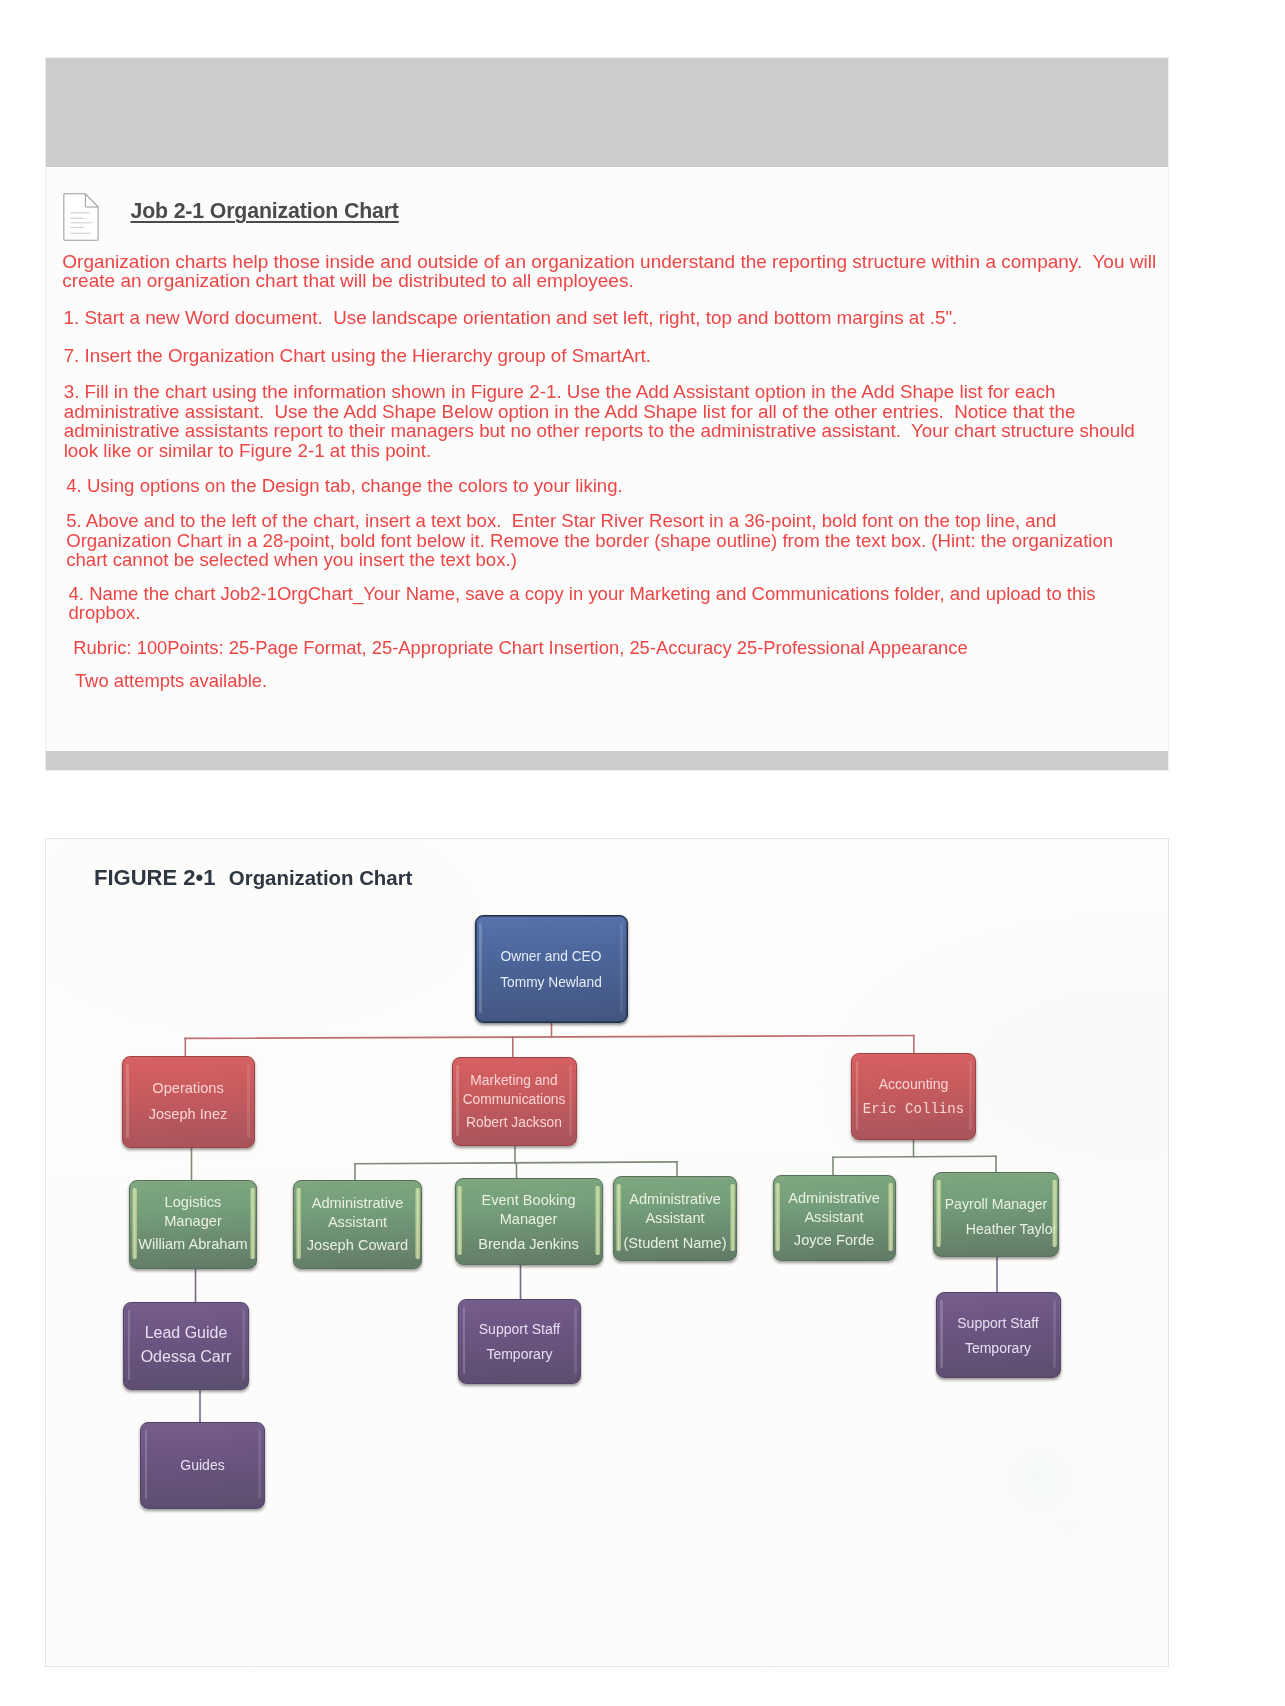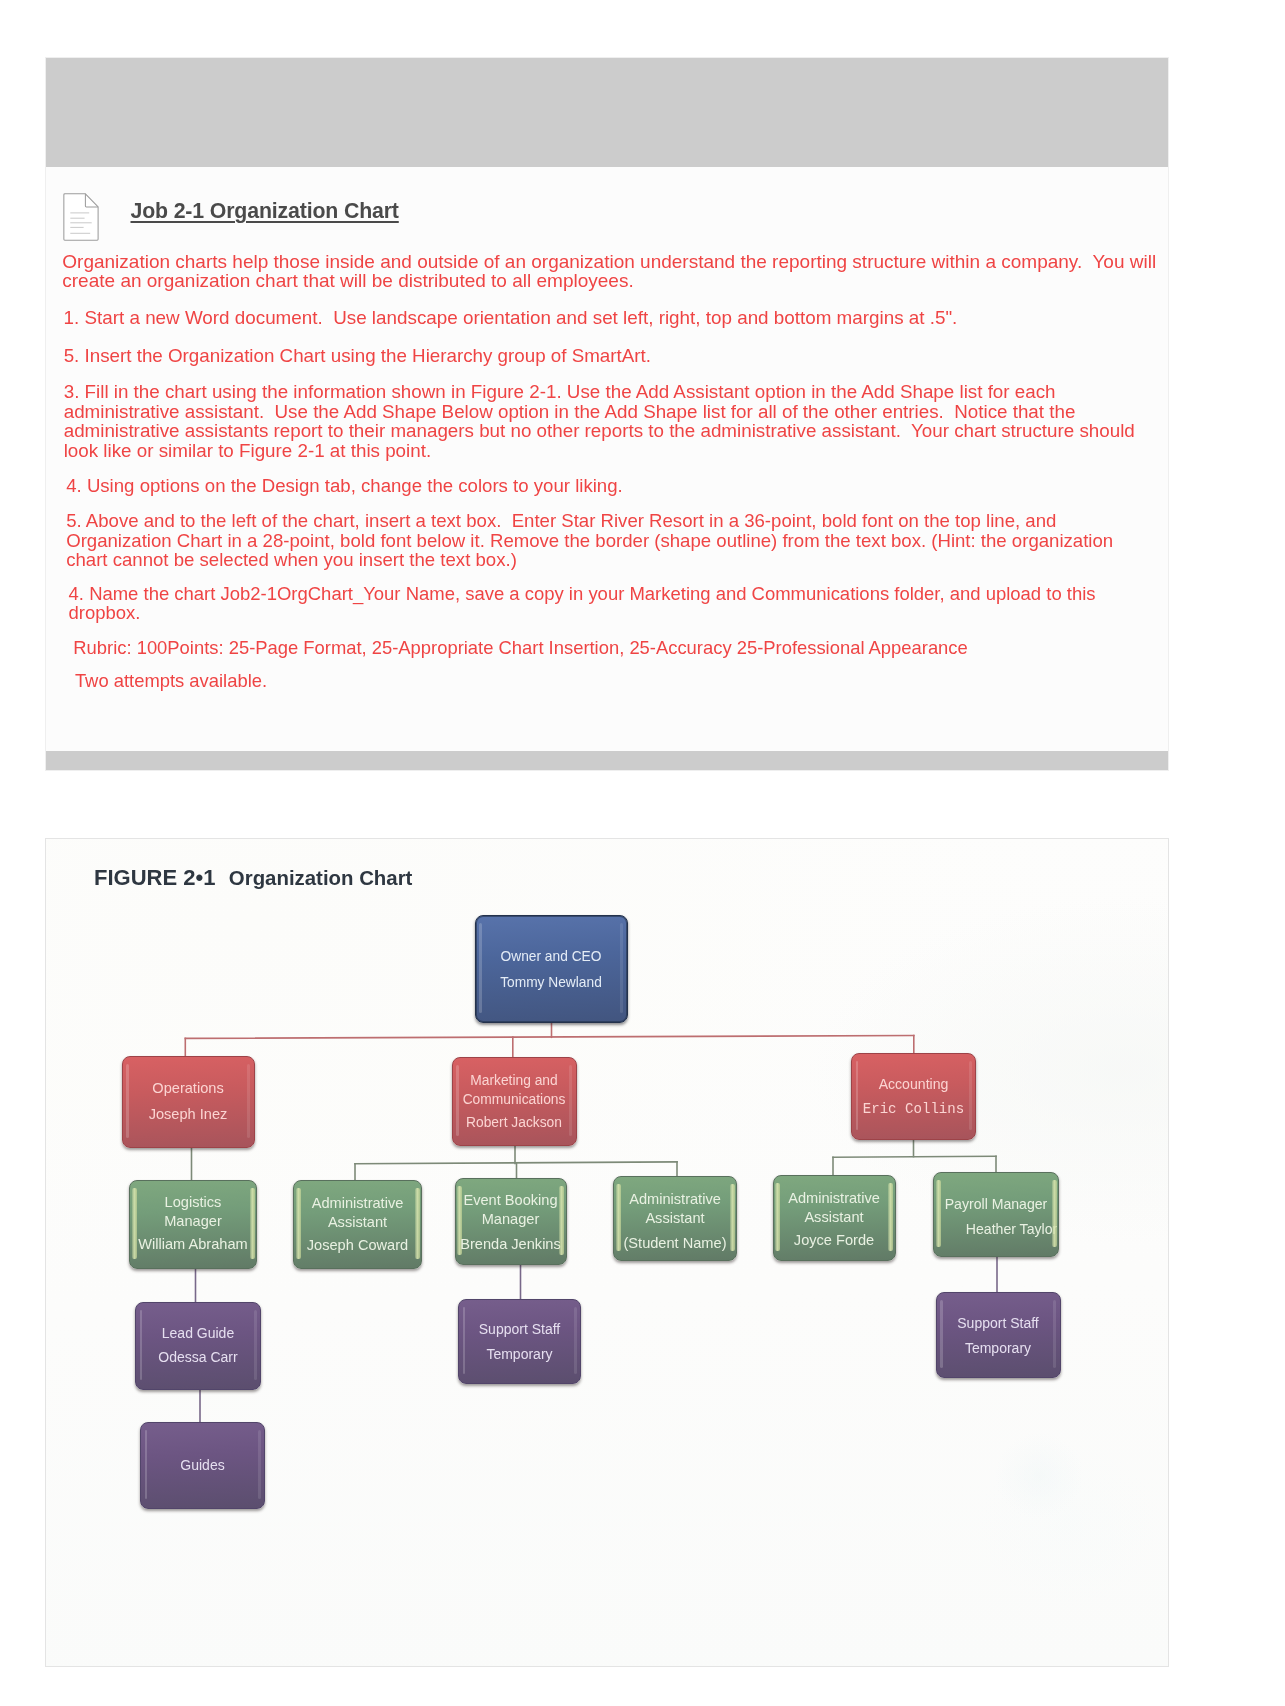--- a/index.html
+++ b/index.html
@@ -91,21 +91,21 @@
         <line x1="7.3" y1="29.8" x2="28.7" y2="29.8"></line>
         <line x1="7.3" y1="34.4" x2="20.6" y2="34.4"></line>
         <line x1="7.3" y1="40.3" x2="27.2" y2="40.3"></line>
       </g>
     </svg>
     <div id="assignment-title">Job 2-1 Organization Chart</div>
     <div id="assignment-body">
         <div class="para" style="left: 16.3px; font-size: 19px; line-height: 19px; top: 193.6px;">Organization charts help those inside and outside of an organization understand the reporting structure within a company.  You will</div>
         <div class="para" style="left: 16.3px; font-size: 19px; line-height: 19px; top: 213.1px;">create an organization chart that will be distributed to all employees.</div>
         <div class="para" style="left: 17.5px; font-size: 18.84px; line-height: 18.84px; top: 251.326px;">1. Start a new Word document.  Use landscape orientation and set left, right, top and bottom margins at .5".</div>
-        <div class="para" style="left: 17.7px; font-size: 18.78px; line-height: 18.78px; top: 289.136px;">5. Insert the Organization Chart using the Hierarchy group of SmartArt.</div>
+        <div class="para" style="left: 17.7px; font-size: 18.78px; line-height: 18.78px; top: 289.136px;">7. Insert the Organization Chart using the Hierarchy group of SmartArt.</div>
         <div class="para" style="left: 17.7px; font-size: 18.79px; line-height: 18.79px; top: 325.334px;">3. Fill in the chart using the information shown in Figure 2-1. Use the Add Assistant option in the Add Shape list for each</div>
         <div class="para" style="left: 17.7px; font-size: 18.79px; line-height: 18.79px; top: 344.834px;">administrative assistant.  Use the Add Shape Below option in the Add Shape list for all of the other entries.  Notice that the</div>
         <div class="para" style="left: 17.7px; font-size: 18.79px; line-height: 18.79px; top: 364.334px;">administrative assistants report to their managers but no other reports to the administrative assistant.  Your chart structure should</div>
         <div class="para" style="left: 17.7px; font-size: 18.79px; line-height: 18.79px; top: 383.834px;">look like or similar to Figure 2-1 at this point.</div>
         <div class="para" style="left: 20.2px; font-size: 18.61px; line-height: 18.61px; top: 419.164px;">4. Using options on the Design tab, change the colors to your liking.</div>
         <div class="para" style="left: 20.2px; font-size: 18.6px; line-height: 18.6px; top: 454.065px;">5. Above and to the left of the chart, insert a text box.  Enter Star River Resort in a 36-point, bold font on the top line, and</div>
         <div class="para" style="left: 20.2px; font-size: 18.6px; line-height: 18.6px; top: 473.565px;">Organization Chart in a 28-point, bold font below it. Remove the border (shape outline) from the text box. (Hint: the organization</div>
         <div class="para" style="left: 20.2px; font-size: 18.6px; line-height: 18.6px; top: 493.065px;">chart cannot be selected when you insert the text box.)</div>
         <div class="para" style="left: 22.6px; font-size: 18.48px; line-height: 18.48px; top: 526.985px;">4. Name the chart Job2-1OrgChart_Your Name, save a copy in your Marketing and Communications folder, and upload to this</div>
         <div class="para" style="left: 22.6px; font-size: 18.48px; line-height: 18.48px; top: 546.485px;">dropbox.</div>
@@ -170,40 +170,40 @@
       <div class="node node-logistics" style="left: 129px; top: 1179.5px; width: 128px; height: 89px; font-size: 14.6px;">
         <span style="position: absolute; left: 0px; right: 0px; top: 13.277px; line-height: 16.79px;">Logistics</span>
         <span style="position: absolute; left: 0px; right: 0px; top: 32.277px; line-height: 16.79px;">Manager</span>
         <span style="position: absolute; left: 0px; right: 0px; top: 55.277px; line-height: 16.79px;">William Abraham</span>
       </div>
       <div class="node node-aa-joseph" style="left: 293px; top: 1180px; width: 129px; height: 89px; font-size: 14.6px;">
         <span style="position: absolute; left: 0px; right: 0px; top: 13.777px; line-height: 16.79px;">Administrative</span>
         <span style="position: absolute; left: 0px; right: 0px; top: 32.877px; line-height: 16.79px;">Assistant</span>
         <span style="position: absolute; left: 0px; right: 0px; top: 55.777px; line-height: 16.79px;">Joseph Coward</span>
       </div>
-      <div class="node node-eventbooking" style="left: 454.5px; top: 1178px; width: 112px; height: 87px; font-size: 14.6px;">
+      <div class="node node-eventbooking" style="left: 454.5px; top: 1178px; width: 148px; height: 87px; font-size: 14.6px;">
         <span style="position: absolute; left: 0px; right: 0px; top: 13.377px; line-height: 16.79px;">Event Booking</span>
         <span style="position: absolute; left: 0px; right: 0px; top: 32.077px; line-height: 16.79px;">Manager</span>
         <span style="position: absolute; left: 0px; right: 0px; top: 57.177px; line-height: 16.79px;">Brenda  Jenkins</span>
       </div>
       <div class="node node-aa-student" style="left: 613px; top: 1176px; width: 124px; height: 85px; font-size: 14.6px;">
         <span style="position: absolute; left: 0px; right: 0px; top: 14.177px; line-height: 16.79px;">Administrative</span>
         <span style="position: absolute; left: 0px; right: 0px; top: 33.177px; line-height: 16.79px;">Assistant</span>
         <span style="position: absolute; left: 0px; right: 0px; top: 58.277px; line-height: 16.79px;">(Student Name)</span>
       </div>
       <div class="node node-aa-joyce" style="left: 772.5px; top: 1174.5px; width: 123px; height: 86px; font-size: 14.6px;">
         <span style="position: absolute; left: 0px; right: 0px; top: 14.777px; line-height: 16.79px;">Administrative</span>
         <span style="position: absolute; left: 0px; right: 0px; top: 33.477px; line-height: 16.79px;">Assistant</span>
         <span style="position: absolute; left: 0px; right: 0px; top: 56.777px; line-height: 16.79px;">Joyce Forde</span>
       </div>
       <div class="node node-payroll" style="left: 933px; top: 1172px; width: 126px; height: 85px; font-size: 14.1px;">
         <span style="position: absolute; left: 0px; right: 0px; top: 23.2045px; line-height: 16.215px;">Payroll Manager</span>
         <span style="position: absolute; left: 0px; right: 0px; top: 47.7045px; line-height: 16.215px; margin-left: 31px;">Heather  Taylor</span>
       </div>
-      <div class="node node-leadguide" style="left: 135px; top: 1301.5px; width: 126px; height: 88px; font-size: 14px;">
+      <div class="node node-leadguide" style="left: 123px; top: 1301.5px; width: 126px; height: 88px; font-size: 16px;">
         <span style="position: absolute; left: 0px; right: 0px; top: 22.63px; line-height: 16.1px;">Lead Guide</span>
         <span style="position: absolute; left: 0px; right: 0px; top: 46.63px; line-height: 16.1px;">Odessa Carr</span>
       </div>
       <div class="node node-support1" style="left: 458px; top: 1298.5px; width: 123px; height: 85px; font-size: 14px;">
         <span style="position: absolute; left: 0px; right: 0px; top: 21.73px; line-height: 16.1px;">Support  Staff</span>
         <span style="position: absolute; left: 0px; right: 0px; top: 46.83px; line-height: 16.1px;">Temporary</span>
       </div>
       <div class="node node-support2" style="left: 935.5px; top: 1291.5px; width: 125px; height: 86px; font-size: 14px;">
         <span style="position: absolute; left: 0px; right: 0px; top: 22.03px; line-height: 16.1px;">Support  Staff</span>
         <span style="position: absolute; left: 0px; right: 0px; top: 47.13px; line-height: 16.1px;">Temporary</span>

